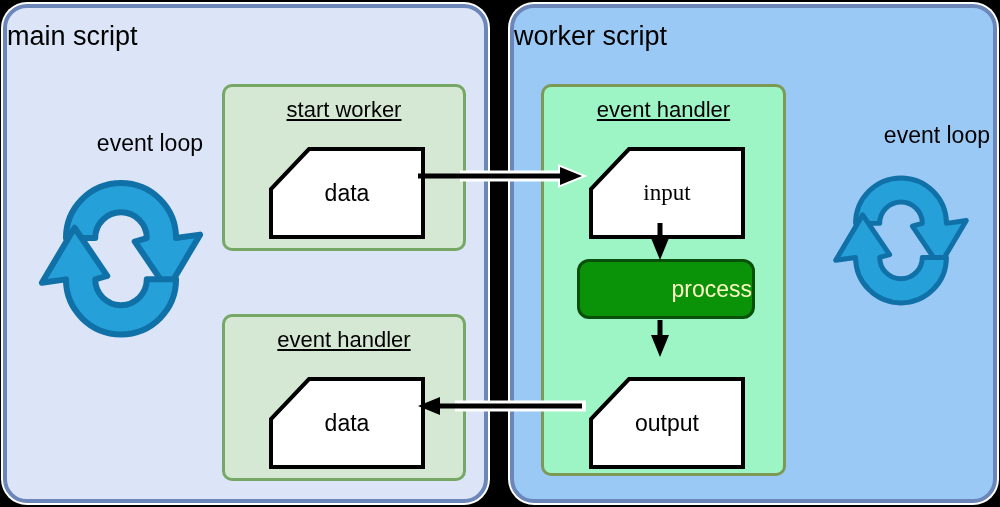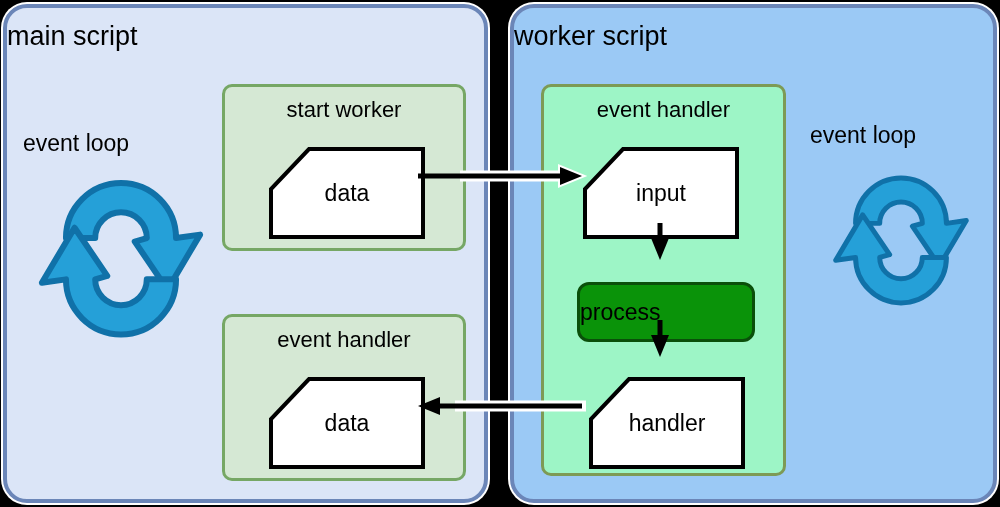--- a/index.html
+++ b/index.html
@@ -20,21 +20,21 @@
     border-radius: 24px;
     box-shadow: 0 0 0 2px #ffffff;
   }
   .panel.main   { left: 3px;   width: 485px; background: #dbe5f7; }
   .panel.worker { left: 510px; width: 487px; background: #9bc9f5; }
   .panel-title {
     position: absolute; top: 12px; left: 0; width: 100%;
     text-align: left; font-size: 27px; line-height: 32px;
   }
   .loop-label {
-    position: absolute; width: 180px; text-align: left;
+    position: absolute; width: 180px; text-align: right;
     font-size: 23px; line-height: 27px;
   }
   .loop-label.main-loop   { left: 16px;  top: 122px; }
   .loop-label.worker-loop { left: 296px; top: 114px; }
   .loop-icon { position: absolute; }
   .loop-icon.main-loop-icon   { left: 28px;  top: 160px; width: 172px; height: 178px; }
   .loop-icon.worker-loop-icon { left: 316px; top: 146px; width: 142px; height: 170px; }
   .group {
     position: absolute; box-sizing: border-box;
     border-radius: 10px;
@@ -44,40 +44,40 @@
     left: 215px; width: 244px; height: 167px;
   }
   .group.start-worker  { top: 76px; }
   .group.main-handler  { top: 306px; }
   .group.mint {
     background: #9df5c6; border: 3px solid #7d9a55;
     left: 27px; top: 76px; width: 245px; height: 392px;
   }
   .group-label {
     position: absolute; top: 10px; left: 0; width: 100%;
-    text-align: center; font-size: 22px; line-height: 26px;
+    text-align: center; font-size: 22px; line-height: 26px; text-decoration: underline;
   }
   .card {
     position: absolute; width: 156px; height: 112px;
   }
   .card svg { position: absolute; left: 0; top: 0; width: 100%; height: 100%; overflow: visible; }
   .card .card-label {
     position: absolute; inset: 0;
     display: flex; align-items: center; justify-content: center;
     font-size: 23px;
   }
   .group .card { left: 44px; top: 50px; }
-  .group.mint .card.input-card  { left: 39px; top: 50px; }
+  .group.mint .card.input-card  { left: 45px; top: 50px; font-family: Liberation Serif, serif; }
   .group.mint .card.output-card { left: 45px; top: 280px; }
   .process-box {
-    position: absolute; left: 33px; top: 195px;
+    position: absolute; left: 33px; top: 172px;
     box-sizing: border-box; width: 178px; height: 60px;
     background: #0a9309; border: 3px solid #0a4f0a; border-radius: 12px;
-    display: flex; align-items: center; justify-content: flex-start;
-    color: #000000; font-size: 23px;
+    display: flex; align-items: center; justify-content: flex-end;
+    color: #fef9c3; font-size: 23px;
   }
   .arrows {
     position: absolute; left: 0; top: 0; width: 1000px; height: 507px;
     pointer-events: none; z-index: 5;
   }
 </style>
 </head>
 <body>
 
 <div class="stage">
@@ -138,21 +138,21 @@
       </div>
 
       <div class="process-box">
         <span>process</span>
       </div>
 
       <div class="card output-card">
         <svg viewBox="0 0 156 92">
           <path d="M 40 2 L 154 2 L 154 90 L 2 90 L 2 42 Z" fill="#ffffff" stroke="#000000" stroke-width="4"></path>
         </svg>
-        <span class="card-label">handler</span>
+        <span class="card-label">output</span>
       </div>
     </div>
   </section>
 
   <svg class="arrows" viewBox="0 0 1000 507">
 
     <g>
       <line x1="460" y1="176" x2="572" y2="176" stroke="#ffffff" stroke-width="11"></line>
       <polygon points="560,167 560,185 582,176" fill="#000000" stroke="#ffffff" stroke-width="4"></polygon>
       <line x1="418" y1="176" x2="562" y2="176" stroke="#000000" stroke-width="5"></line>

